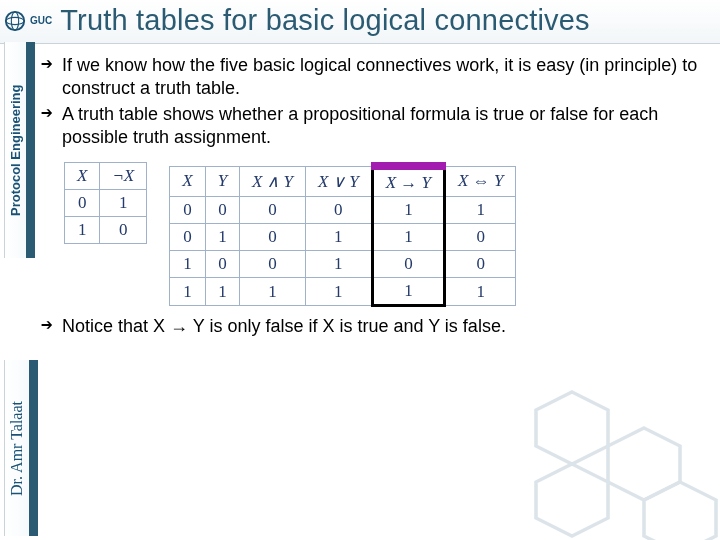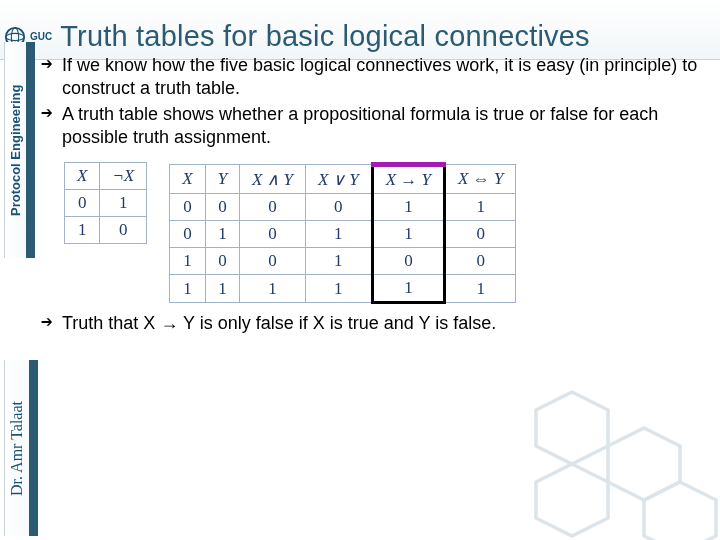--- a/index.html
+++ b/index.html
@@ -12,21 +12,21 @@
     color:#000;
   }
   
   .bg-hex{
     position:absolute;right:-20px;bottom:-20px;width:240px;height:180px;
     opacity:.15;pointer-events:none;
   }
   
   .title-bar{
     display:flex;align-items:center;gap:8px;
-    padding:20px 8px 6px 4px;
+    padding:4px 8px 6px 4px;
     border-bottom:1px solid #c9d4da;
     background:linear-gradient(#fff,#f2f6f8);
   }
   .logo{
     display:flex;align-items:center;gap:4px;
     font-size:10px;font-weight:bold;color:#1a5276;
   }
   .logo svg{display:block}
   .title{
     font-size:29px;
@@ -79,21 +79,21 @@
     font-style:italic;
   }
   table.tt th{background:#fff}
   table.tt td{font-style:normal}
   
   .tt-big th:nth-child(5),
   .tt-big td:nth-child(5){
     border-left:3px solid #000;
     border-right:3px solid #000;
   }
-  .tt-big tr:first-child th:nth-child(5){border-top:5px solid #a21caf}
+  .tt-big tr:first-child th:nth-child(5){border-top:8px solid #a21caf}
   .tt-big tr:last-child td:nth-child(5){border-bottom:3px solid #000}
   .lower-bullets{margin-top:100px}
 </style>
 </head>
 <body>
 
 <svg class="bg-hex" viewBox="0 0 200 150">
   <g fill="none" stroke="#1a5276" stroke-width="3">
     <polygon points="60,10 90,25 90,55 60,70 30,55 30,25"></polygon>
     <polygon points="120,40 150,55 150,85 120,100 90,85 90,55"></polygon>
@@ -182,16 +182,16 @@
             <td>1</td>
             <td>1</td>
             <td>1</td>
             <td>1</td>
       </tr>
     </tbody>
       </table>
   </div>
 
   <ul class="bullets lower-bullets">
-    <li>Truth that  X → Y is only false if X is true and Y is false.</li>
+    <li>Notice that  X → Y is only false if X is true and Y is false.</li>
   </ul>
 
 </div>
 
 </body></html>

